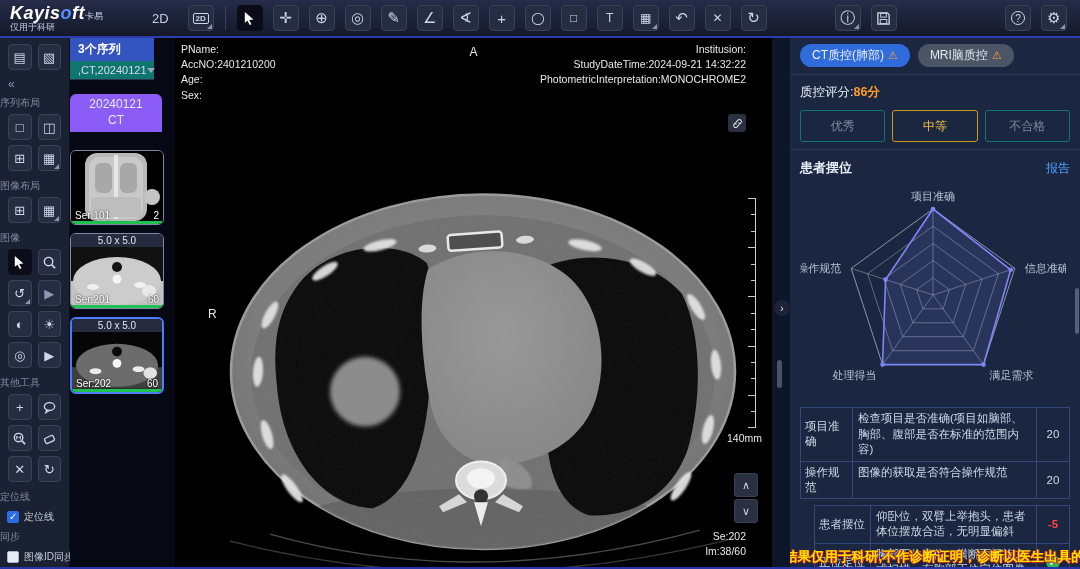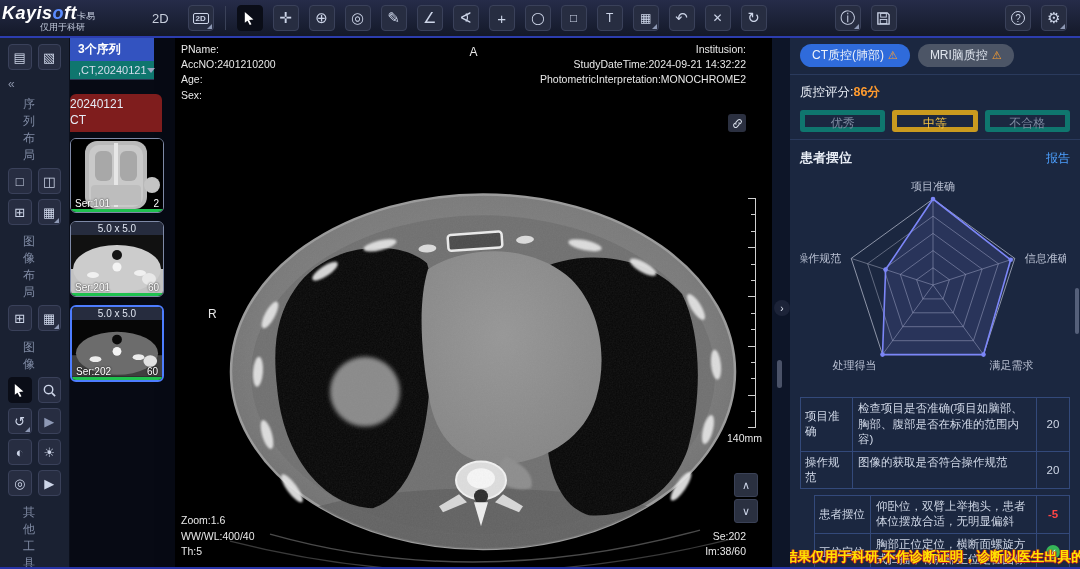--- a/index.html
+++ b/index.html
@@ -4,25 +4,25 @@
 <style>
   * { margin:0; padding:0; box-sizing:border-box; }
   html,body { width:1080px; height:569px; background:#000; }
   body { font-family:"Liberation Sans","DejaVu Sans",sans-serif; }
   .app { position:relative; width:1080px; height:569px; background:#060913; overflow:hidden; border-bottom:2px solid #2733a8; }
 
   
   .toolbar { position:absolute; top:0; left:0; right:0; height:38px;
     background:linear-gradient(#262c49,#141929); border-bottom:2px solid #2c3dae;
     display:flex; align-items:center; z-index:30; }
-  .logo-wrap { width:150px; padding-left:2px; line-height:1; }
+  .logo-wrap { width:150px; padding-left:10px; line-height:1; }
   .logo-main { color:#fff; font-size:18px; font-weight:bold; font-style:italic; letter-spacing:.5px; }
   .logo-main .o { color:#5a8cff; }
   .logo-suffix { font-size:9px; color:#cdd5e6; font-style:normal; }
-  .logo-tagline { font-size:9px; color:#c3cbdd; margin-left:38px; margin-top:1px; }
+  .logo-tagline { font-size:9px; color:#c3cbdd; margin-top:1px; }
   .mode-label { color:#c8cfdd; font-size:13px; margin:0 14px 0 2px; }
   .tbtn { width:26px; height:26px; margin:0 5px; background:#272d41; border:1px solid #3a415a;
     border-radius:4px; color:#cdd5e8; font-size:13px; display:flex; align-items:center;
     justify-content:center; position:relative; flex:none; cursor:pointer; }
   .tbtn.active { background:#0a0d17; border-color:#0a0d17; }
   .tbtn.corner::after { content:""; position:absolute; right:1px; bottom:1px;
     border-left:5px solid transparent; border-bottom:5px solid #8e99b5; }
   .tb-sep { width:1px; height:24px; background:#3a4158; margin:0 6px; flex:none; }
   .tb-right { margin-left:auto; display:flex; align-items:center; padding-right:8px; }
   .tb-gap { width:58px; }
@@ -34,38 +34,38 @@
   .tools-sidebar { position:absolute; top:38px; left:0; width:70px; bottom:0;
     background:#1a2132; border-right:1px solid #0b0f1b; z-index:20; padding:6px 0 0 0; }
   .ts-row { display:flex; padding:0 8px; gap:6px; }
   .sbtn { width:26px; height:26px; background:#272d41; border:1px solid #3a415a; border-radius:4px;
     color:#cdd5e8; font-size:13px; display:flex; align-items:center; justify-content:center;
     position:relative; cursor:pointer; margin-bottom:5px; }
   .sbtn.active { background:#0a0d17; border-color:#0a0d17; }
   .sbtn.corner::after { content:""; position:absolute; right:1px; bottom:1px;
     border-left:5px solid transparent; border-bottom:5px solid #8e99b5; }
   .collapse-arrow { color:#8a93a8; font-size:12px; padding:2px 8px; cursor:pointer; }
-  .section-label { color:#7f8aa3; font-size:12px; padding:3px 23px 4px; }
+  .section-label { color:#7f8aa3; font-size:10px; padding:3px 0 4px; }
   .cb-row { display:flex; align-items:center; gap:5px; padding:2px 7px 3px; cursor:pointer; }
   .cb { width:12px; height:12px; border-radius:2px; background:#e8ecf3; border:1px solid #aab2c4;
     flex:none; position:relative; }
   .cb.checked { background:#2e6be6; border-color:#2e6be6; }
   .cb.checked::after { content:"✓"; position:absolute; left:1px; top:-1px; color:#fff; font-size:10px; }
   .cb-label { color:#c6cddd; font-size:10px; white-space:nowrap; }
 
   
   .series-panel { position:absolute; top:38px; left:70px; width:84px; bottom:0; background:#070a14; z-index:20; }
   .sp-header { background:#3353c0; color:#fff; font-size:12px; font-weight:bold; padding:3px 8px; }
   .sp-select { display:flex; align-items:center; justify-content:space-between; background:#0f766e;
     border-bottom:1px solid #2a3350; padding:3px 8px; cursor:pointer; }
   .sp-select-val { color:#d7deee; font-size:11px; }
   .caret-down { width:0; height:0; border-left:4px solid transparent; border-right:4px solid transparent;
     border-top:5px solid #9aa5bf; }
-  .study-block { margin:14px auto 6px; width:92px; background:#7f1d1d; border-radius:6px 6px 0 0;
-    color:#e6ebf5; font-size:12px; padding:3px 0 4px; line-height:1.3; }
+  .study-block { margin:14px auto 18px; width:92px; background:#8b5cf6; border-radius:6px 6px 0 0;
+    text-align:center; color:#e6ebf5; font-size:12px; padding:3px 0 4px; line-height:1.3; }
   .thumb-card { width:94px; margin:0 auto 8px; border:1px solid #7e89a6; border-radius:6px;
     overflow:hidden; position:relative; background:#000; cursor:pointer; }
   .thumb-card.selected { border:2px solid #4d7dff; }
   .thumb-label { background:#262c3e; color:#dfe5f1; font-size:10px; text-align:center; padding:1px 0; }
   .thumb-img { display:block; width:100%; }
   .thumb-footer { position:absolute; bottom:3px; left:0; right:0; display:flex;
     justify-content:space-between; padding:0 4px; color:#fff; font-size:10px; text-shadow:0 0 2px #000; }
   .thumb-bar { height:3px; background:#1fc14f; }
 
   
@@ -104,21 +104,21 @@
   .qc-tabs { display:flex; gap:8px; }
   .qc-tab { border-radius:12px; font-size:12px; padding:3px 12px; display:flex; align-items:center;
     gap:4px; cursor:pointer; color:#eef2fa; }
   .qc-tab.active { background:#2f6bdb; }
   .qc-tab.inactive { background:#4c5566; color:#dfe5ee; }
   .warn-icon { color:#ff9f2e; font-size:11px; }
   .qc-divider { height:1px; background:#2a3a5c; margin:7px -10px 0; }
   .qc-score { margin-top:9px; font-size:12.5px; color:#e8edf5; }
   .qc-score b { color:#ff9b2e; }
   .grade-row { display:flex; gap:7px; margin-top:9px; }
-  .grade-btn { flex:1; height:22px; border-radius:3px; border:5px solid #0f766e; background:transparent;
+  .grade-btn { flex:1; height:32px; border-radius:3px; border:1px solid #0f766e; background:transparent;
     color:#7e8aa0; font-size:12px; cursor:pointer; }
   .grade-btn.selected { border-color:#c99a1f; color:#f5c342; }
   .qc-sub-header { display:flex; justify-content:space-between; align-items:center; margin-top:9px; }
   .qc-sub-title { color:#e8edf5; font-size:13px; font-weight:bold; }
   .report-link { color:#4da0ff; font-size:12px; cursor:pointer; }
   .radar-wrap { margin-top:2px; }
   .qc-table { border:1px solid #33497a; font-size:11.5px; color:#cfd7e6; margin-top:2px; }
   .qc-tr { display:flex; border-bottom:1px solid #33497a; }
   .qc-tr:last-child { border-bottom:none; }
   .qc-td-name { width:52px; flex:none; padding:3px 4px; border-right:1px solid #33497a; display:flex; align-items:center; }
@@ -533,25 +533,20 @@
 
     <div class="scroll-btns">
       <div class="scroll-btn">
           <span>∧</span>
         </div>
       <div class="scroll-btn">
           <span>∨</span>
         </div>
     </div>
 
-    <div class="ov ov-bl">
-      <div>Zoom:1.6</div>
-      <div>WW/WL:400/40</div>
-      <div>Th:5</div>
-    </div>
     <div class="ov ov-br">
       <div>Se:202</div>
       <div>Im:38/60</div>
     </div>
   </section>
 
   <div class="strip">
     <div class="strip-handle">›</div>
     <div class="strip-thumb"></div>
   </div>

